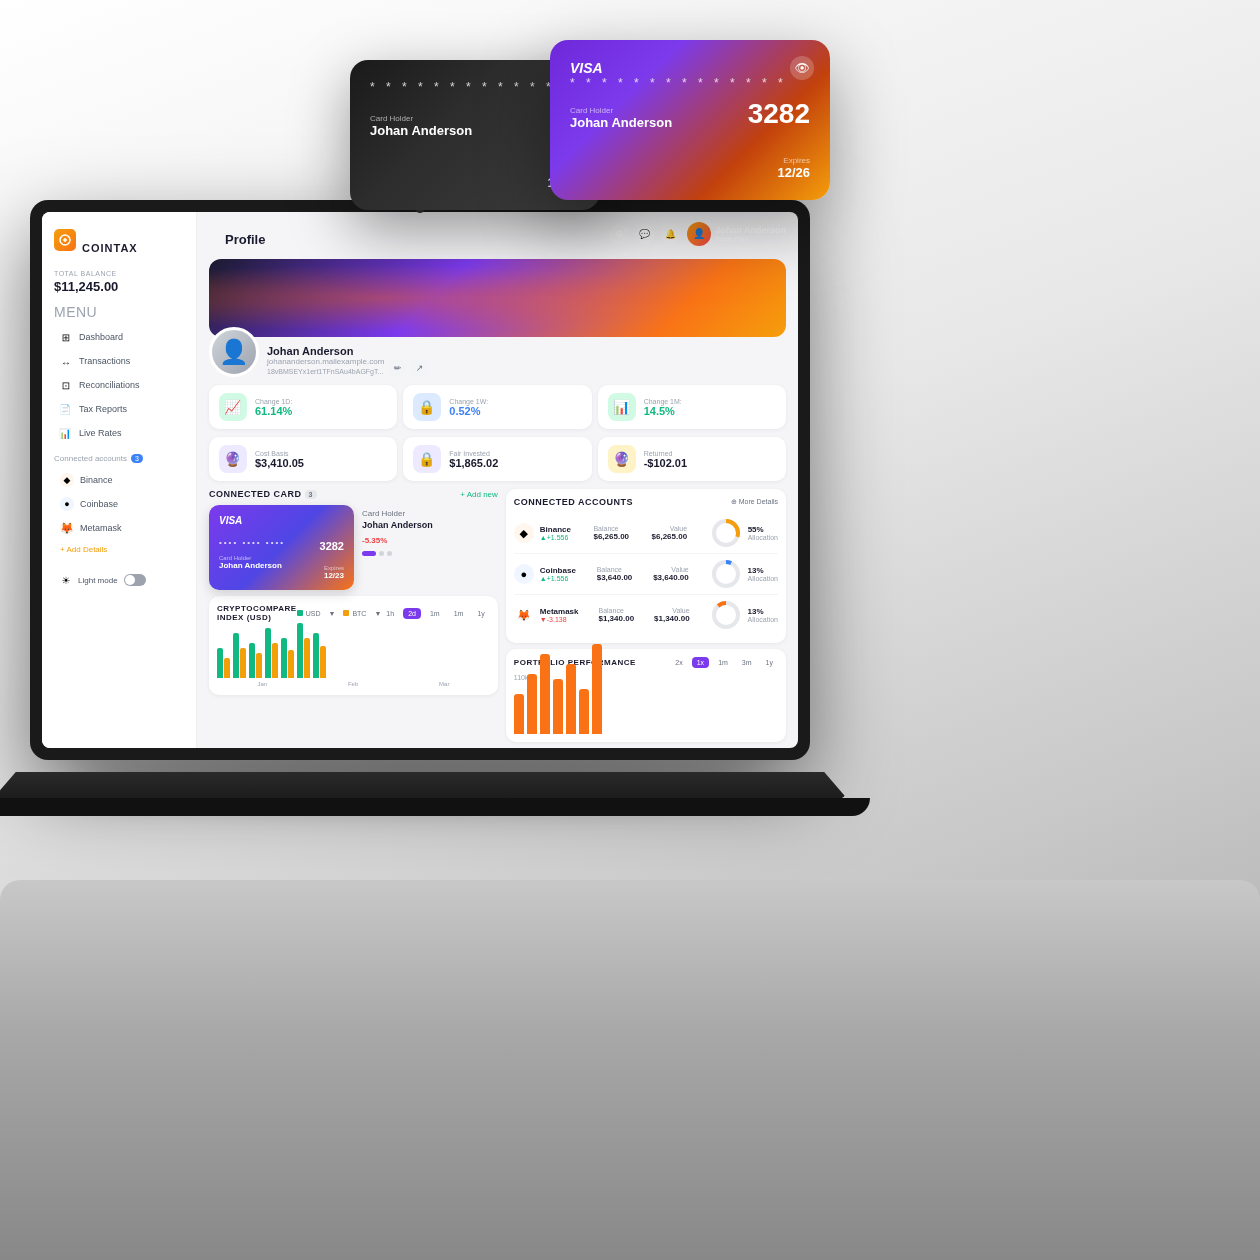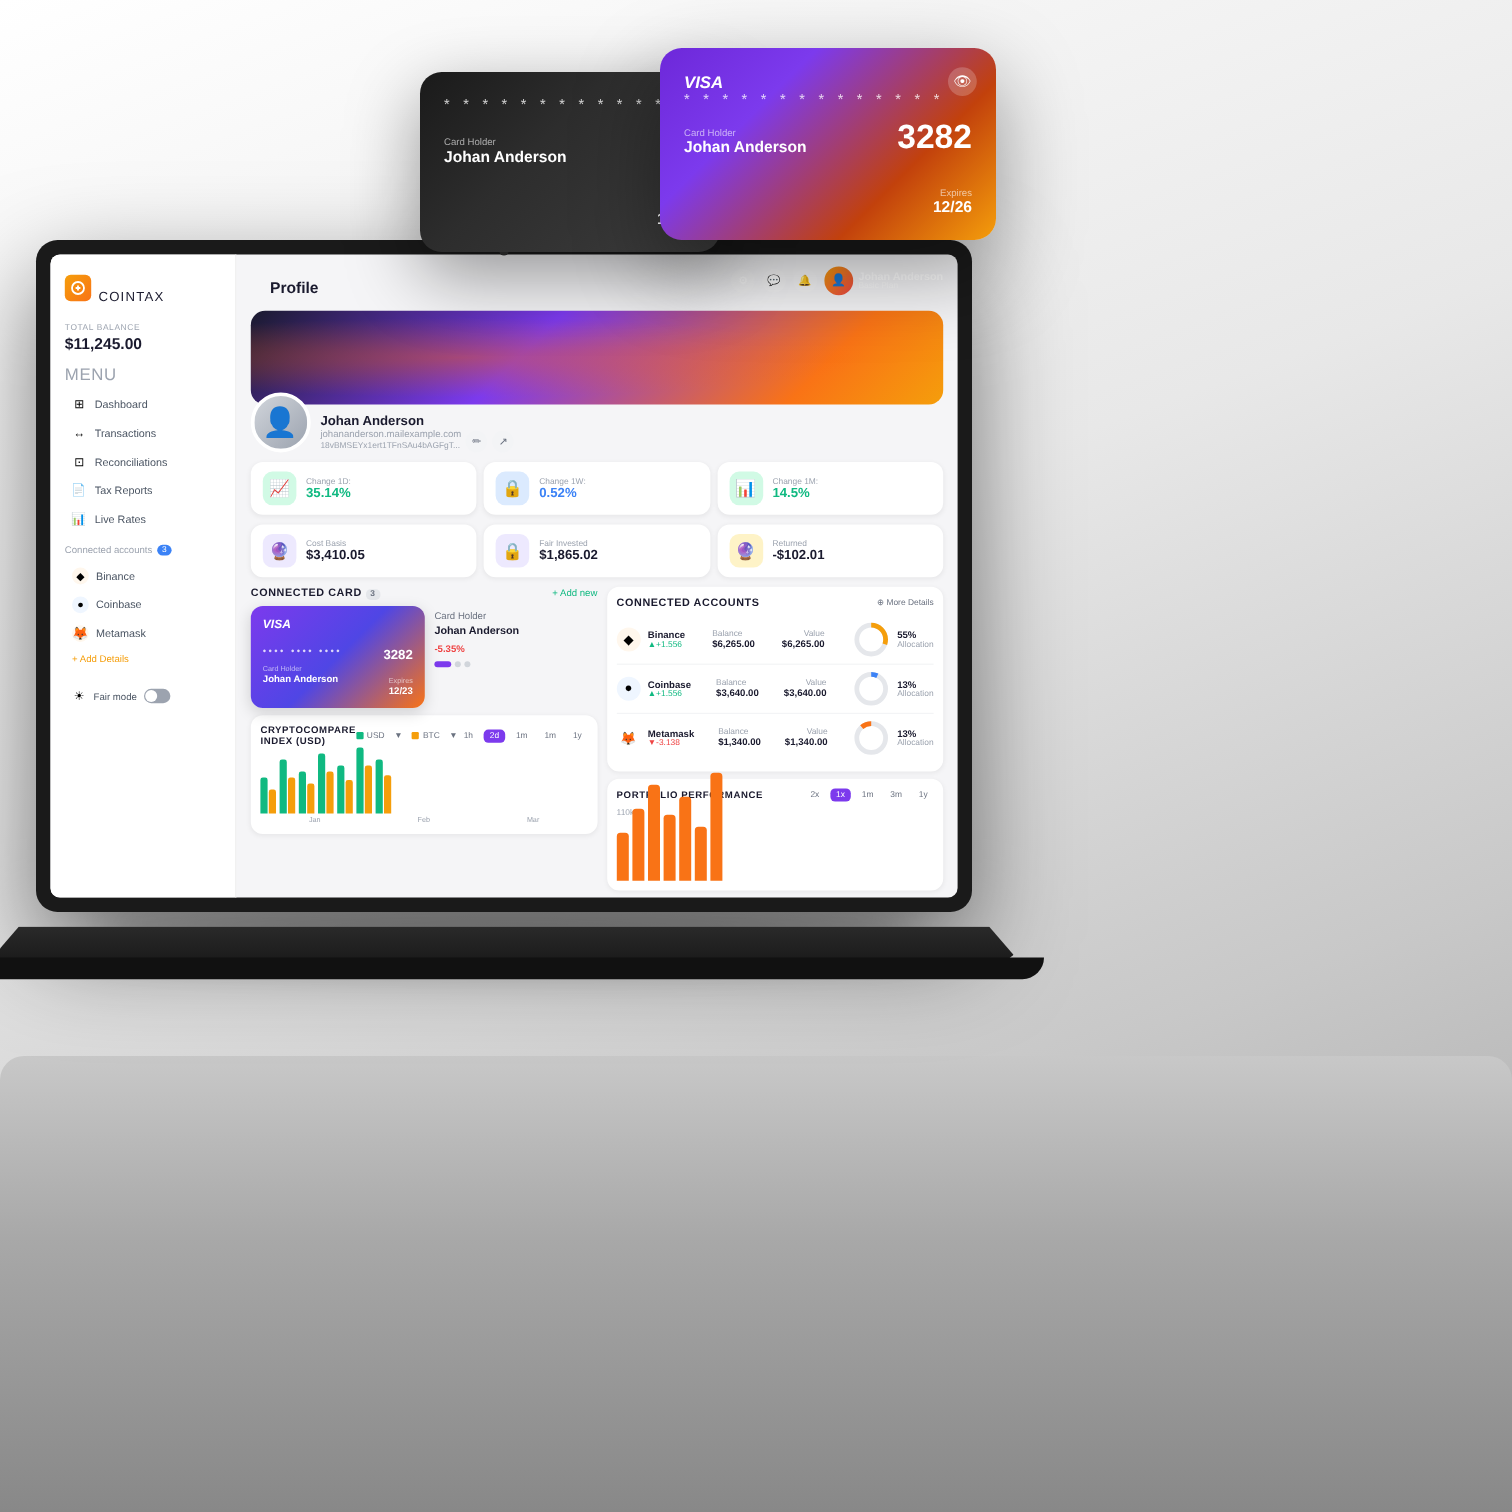--- a/index.html
+++ b/index.html
@@ -108,21 +108,21 @@
       height: 22px;
       background: linear-gradient(135deg, #f59e0b, #f97316);
       border-radius: 5px;
       display: flex;
       align-items: center;
       justify-content: center;
     }
 
     .logo-text {
       font-size: 11px;
-      font-weight: 400;
+      font-weight: 700;
       color: #1a1a2e;
       letter-spacing: 1px;
       margin-top: 16px;
     }
 
     .total-balance-label {
       font-size: 7px;
       color: #9ca3af;
       text-transform: uppercase;
       letter-spacing: 0.5px;
@@ -1000,21 +1000,21 @@
         </div>
         <div class="account-item">
           <div class="account-dot" style="background:#fff7ed; font-size:11px;">🦊</div>
           <span class="account-name">Metamask</span>
         </div>
 
         <div class="add-account">+ Add Details</div>
 
         <div class="light-mode">
           <span class="menu-item-icon">☀</span>
-          <span style="font-size:8px; color:#4b5563;">Fair mode</span>
+          <span style="font-size:8px; color:#4b5563;">Light mode</span>
           <div class="toggle">
             <div class="toggle-thumb"></div>
           </div>
         </div>
       </div>
 
       <div class="main-content">
 
         <div style="display:flex; align-items:center; justify-content:space-between; padding:8px 12px 4px;">
           <div class="page-title">Profile</div>
@@ -1050,21 +1050,21 @@
             <div class="profile-action-btn">↗</div>
           </div>
 
         </div>
 
         <div class="change-cards">
           <div class="change-card">
             <div class="change-icon" style="background:#d1fae5;">📈</div>
             <div class="change-info">
               <div class="change-label">Change 1D:</div>
-              <div class="change-value green">35.14%</div>
+              <div class="change-value green">61.14%</div>
             </div>
           </div>
           <div class="change-card">
             <div class="change-icon" style="background:#dbeafe;">🔒</div>
             <div class="change-info">
               <div class="change-label">Change 1W:</div>
               <div class="change-value blue">0.52%</div>
             </div>
           </div>
           <div class="change-card">

